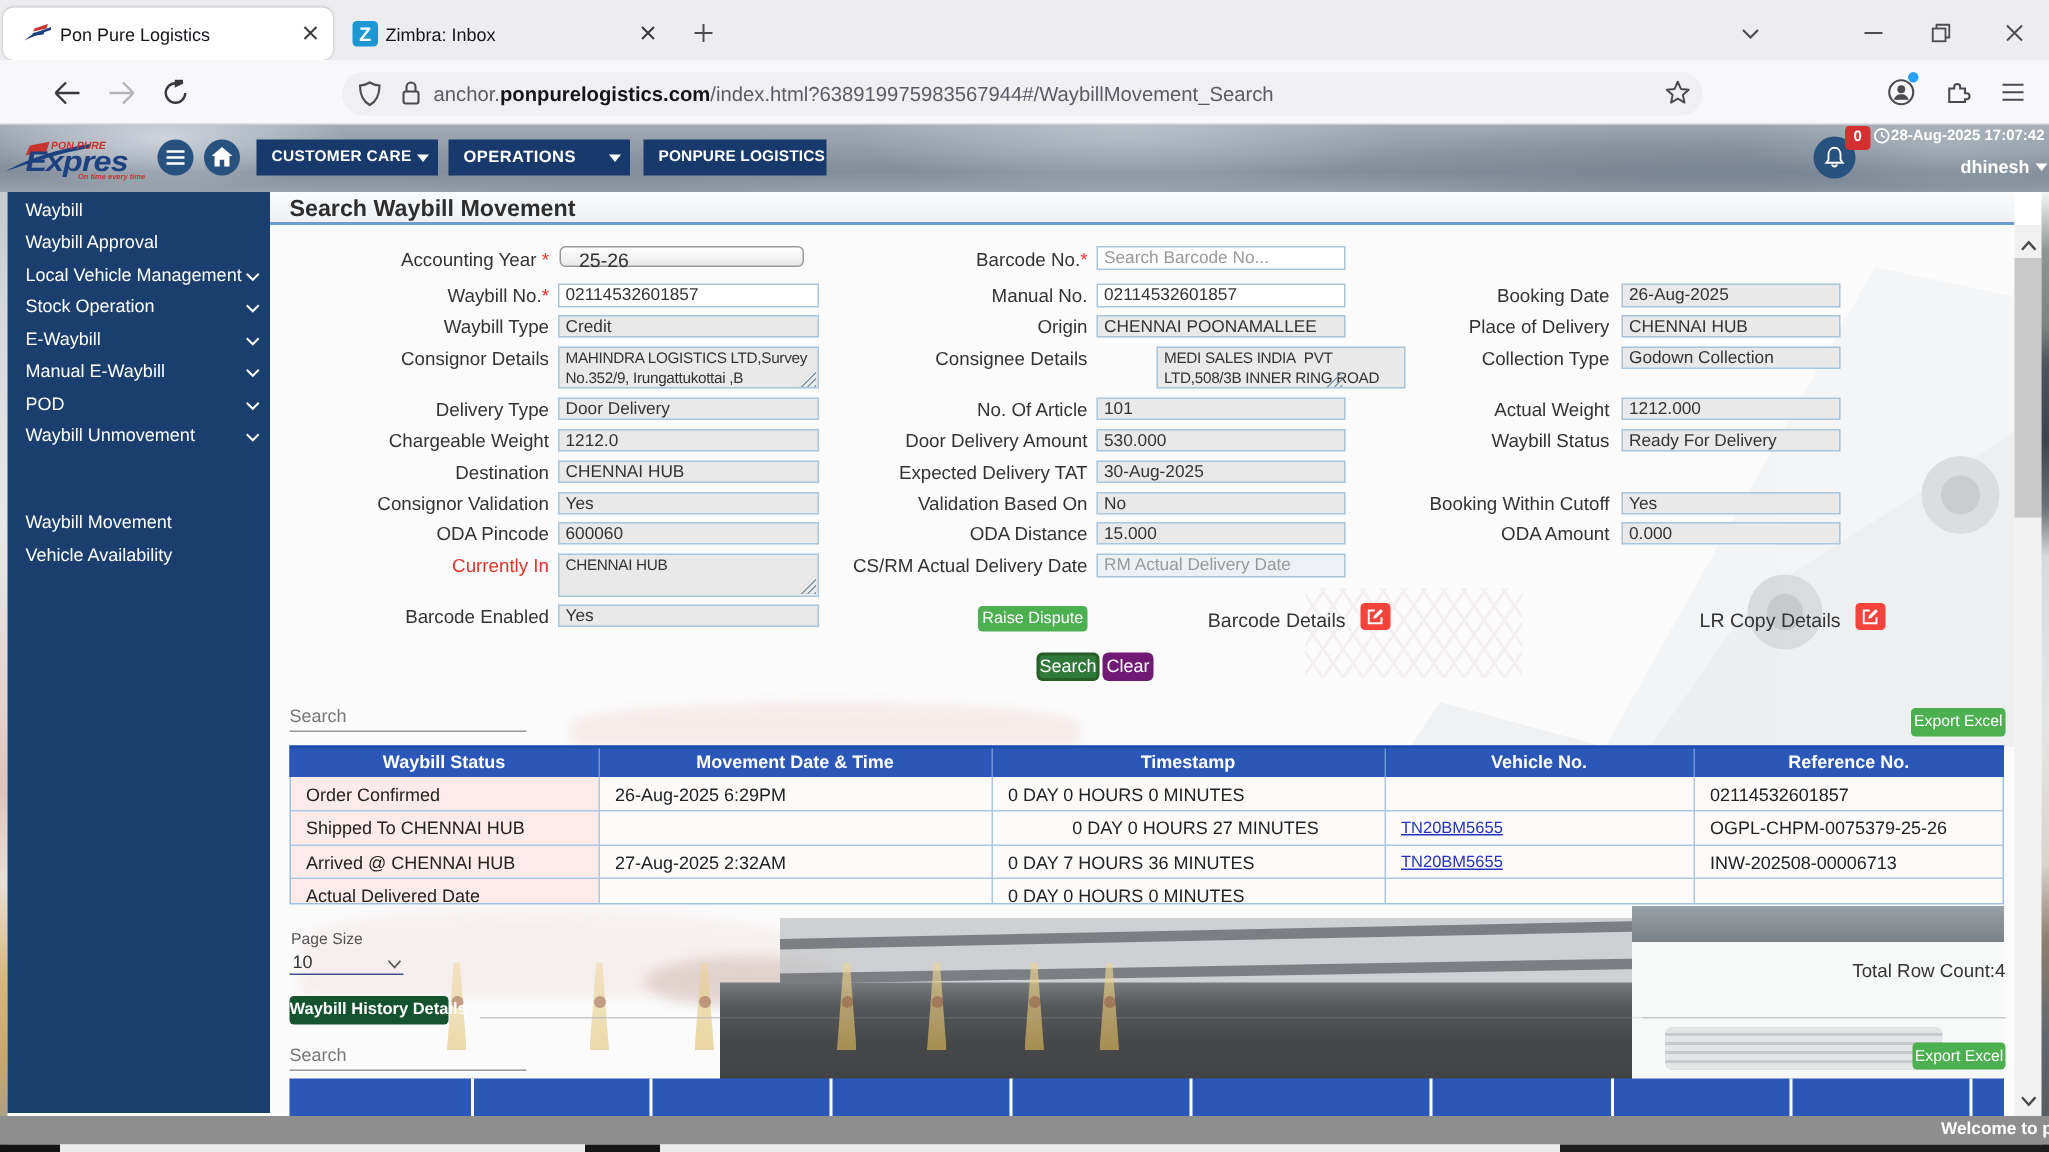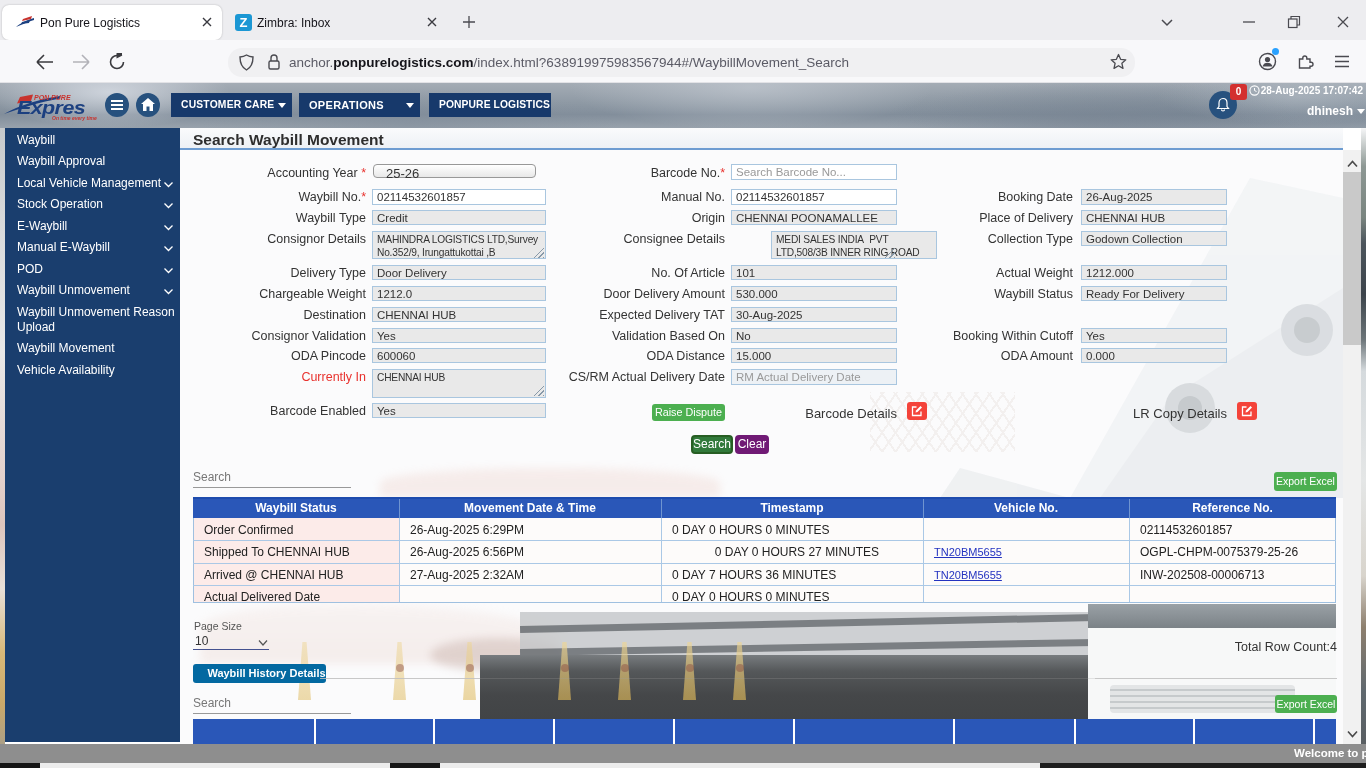--- a/index.html
+++ b/index.html
@@ -186,21 +186,20 @@
       <path d="M1.5 3.5 L5.5 7.5 L9.5 3.5" fill="none" stroke="#fff" stroke-width="1.3"></path>
     </svg>
   <div class="abs sbi" style="top:134px;">POD</div>
   <svg class="abs sbv" style="top:137px;" viewBox="0 0 11 11">
       <path d="M1.5 3.5 L5.5 7.5 L9.5 3.5" fill="none" stroke="#fff" stroke-width="1.3"></path>
     </svg>
   <div class="abs sbi" style="top:155px;">Waybill Unmovement</div>
   <svg class="abs sbv" style="top:158px;" viewBox="0 0 11 11">
       <path d="M1.5 3.5 L5.5 7.5 L9.5 3.5" fill="none" stroke="#fff" stroke-width="1.3"></path>
     </svg>
-  <div class="abs sbi" style="top:177px;line-height:14.5px;white-space:normal;">Waybill Unmovement Reason Upload</div>
   <div class="abs sbi" style="top:213px;">Waybill Movement</div>
   <div class="abs sbi" style="top:235px;">Vehicle Availability</div>
 </div>
 
 <div class="abs" id="content">
 
   <svg class="abs" style="left:740px;top:40px;" width="423" height="420" viewBox="0 0 423 420">
     <g opacity="0.42">
       <polygon points="423,30 330,10 150,330 260,390 423,200" fill="#e7ebee"></polygon>
       <polygon points="423,120 250,230 180,330 423,330" fill="#d8dee2"></polygon>
@@ -348,42 +347,41 @@
   <div class="abs" style="left:743px;top:390px;width:1px;height:84px;background:#aac8e6;"></div>
   <div class="abs" style="left:949px;top:390px;width:1px;height:84px;background:#aac8e6;"></div>
   <div class="abs" style="left:13px;top:412px;width:1143px;height:1px;background:#aac8e6;"></div>
   <div class="abs" style="left:13px;top:435px;width:1143px;height:1px;background:#aac8e6;"></div>
   <div class="abs" style="left:13px;top:457px;width:1143px;height:1px;background:#aac8e6;"></div>
   <div class="abs cell" style="left:14px;top:391px;width:205px;">Order Confirmed</div>
   <div class="abs cell" style="left:14px;top:413px;width:205px;">Shipped To CHENNAI HUB</div>
   <div class="abs cell" style="left:14px;top:436px;width:205px;">Arrived @ CHENNAI HUB</div>
   <div class="abs cell" style="left:14px;top:458px;width:205px;">Actual Delivered Date</div>
   <div class="abs cell" style="left:220px;top:391px;width:260px;">26-Aug-2025 6:29PM</div>
-  <div class="abs cell" style="left:220px;top:413px;width:260px;">26-Aug-2025 6:56PM</div>
   <div class="abs cell" style="left:220px;top:436px;width:260px;">27-Aug-2025 2:32AM</div>
   <div class="abs cell" style="left:482px;top:391px;width:260px;">0 DAY 0 HOURS 0 MINUTES</div>
   <div class="abs cell" style="left:482px;top:413px;width:260px;text-align:center;">0 DAY 0 HOURS 27 MINUTES</div>
   <div class="abs cell" style="left:482px;top:436px;width:260px;">0 DAY 7 HOURS 36 MINUTES</div>
   <div class="abs cell" style="left:482px;top:458px;width:260px;">0 DAY 0 HOURS 0 MINUTES</div>
   <div class="abs cell link" style="left:744px;top:392px;width:204px;"></div>
   <div class="abs cell link" style="left:744px;top:414px;width:204px;">TN20BM5655</div>
   <div class="abs cell link" style="left:744px;top:437px;width:204px;">TN20BM5655</div>
   <div class="abs cell" style="left:950px;top:391px;width:205px;">02114532601857</div>
   <div class="abs cell" style="left:950px;top:413px;width:205px;">OGPL-CHPM-0075379-25-26</div>
   <div class="abs cell" style="left:950px;top:436px;width:205px;">INW-202508-00006713</div>
 
   <div class="abs" style="left:14px;top:492px;font-size:10.5px;color:#555;">Page Size</div>
   <div class="abs" style="left:15px;top:506px;font-size:12px;color:#333;">10</div>
   <div class="abs" style="left:13px;top:506px;width:76px;height:16px;border-bottom:1px solid #44518f;"></div>
   <svg class="abs" style="left:78px;top:511px;" width="10" height="8" viewBox="0 0 10 8">
       <path d="M1 1.5 L5 6 L9 1.5" fill="none" stroke="#555" stroke-width="1.2"></path>
     </svg>
   <div class="abs" style="left:977px;top:512px;width:180px;font-size:12.5px;color:#333;text-align:right;">Total Row Count:4</div>
 
-  <div class="abs btn" style="left:13px;top:536px;width:133px;height:19px;background:#0369a1;border-radius:3px;font-size:11px;font-weight:bold;line-height:19px;white-space:nowrap;padding-left:14px;">Waybill History Details</div>
+  <div class="abs btn" style="left:13px;top:536px;width:106px;height:19px;background:#14532d;border-radius:3px;font-size:11px;font-weight:bold;line-height:19px;white-space:nowrap;">Waybill History Details</div>
   <div class="abs" style="left:140px;top:550px;width:160px;height:1px;background:rgba(190,190,190,.85);"></div>
     <div class="abs" style="left:300px;top:550px;width:615px;height:1px;background:rgba(160,160,160,.25);"></div>
     <div class="abs" style="left:915px;top:550px;width:242px;height:1px;background:rgba(190,190,190,.85);"></div>
 
   <div class="abs" style="left:13px;top:568px;font-size:12px;color:#777;">Search</div>
   <div class="abs" style="left:13px;top:570px;width:158px;height:16px;border-bottom:1px solid #999;"></div>
   <div class="abs btn gbtn" style="left:1095px;top:567px;width:62px;height:18px;font-size:10.5px;line-height:18px;white-space:nowrap;">Export Excel</div>
 
   <div class="abs" style="left:13px;top:591px;width:1143px;height:25px;background:#2a57b8;"></div>
   <div class="abs" style="left:134px;top:591px;width:2px;height:25px;background:#fff;"></div>

